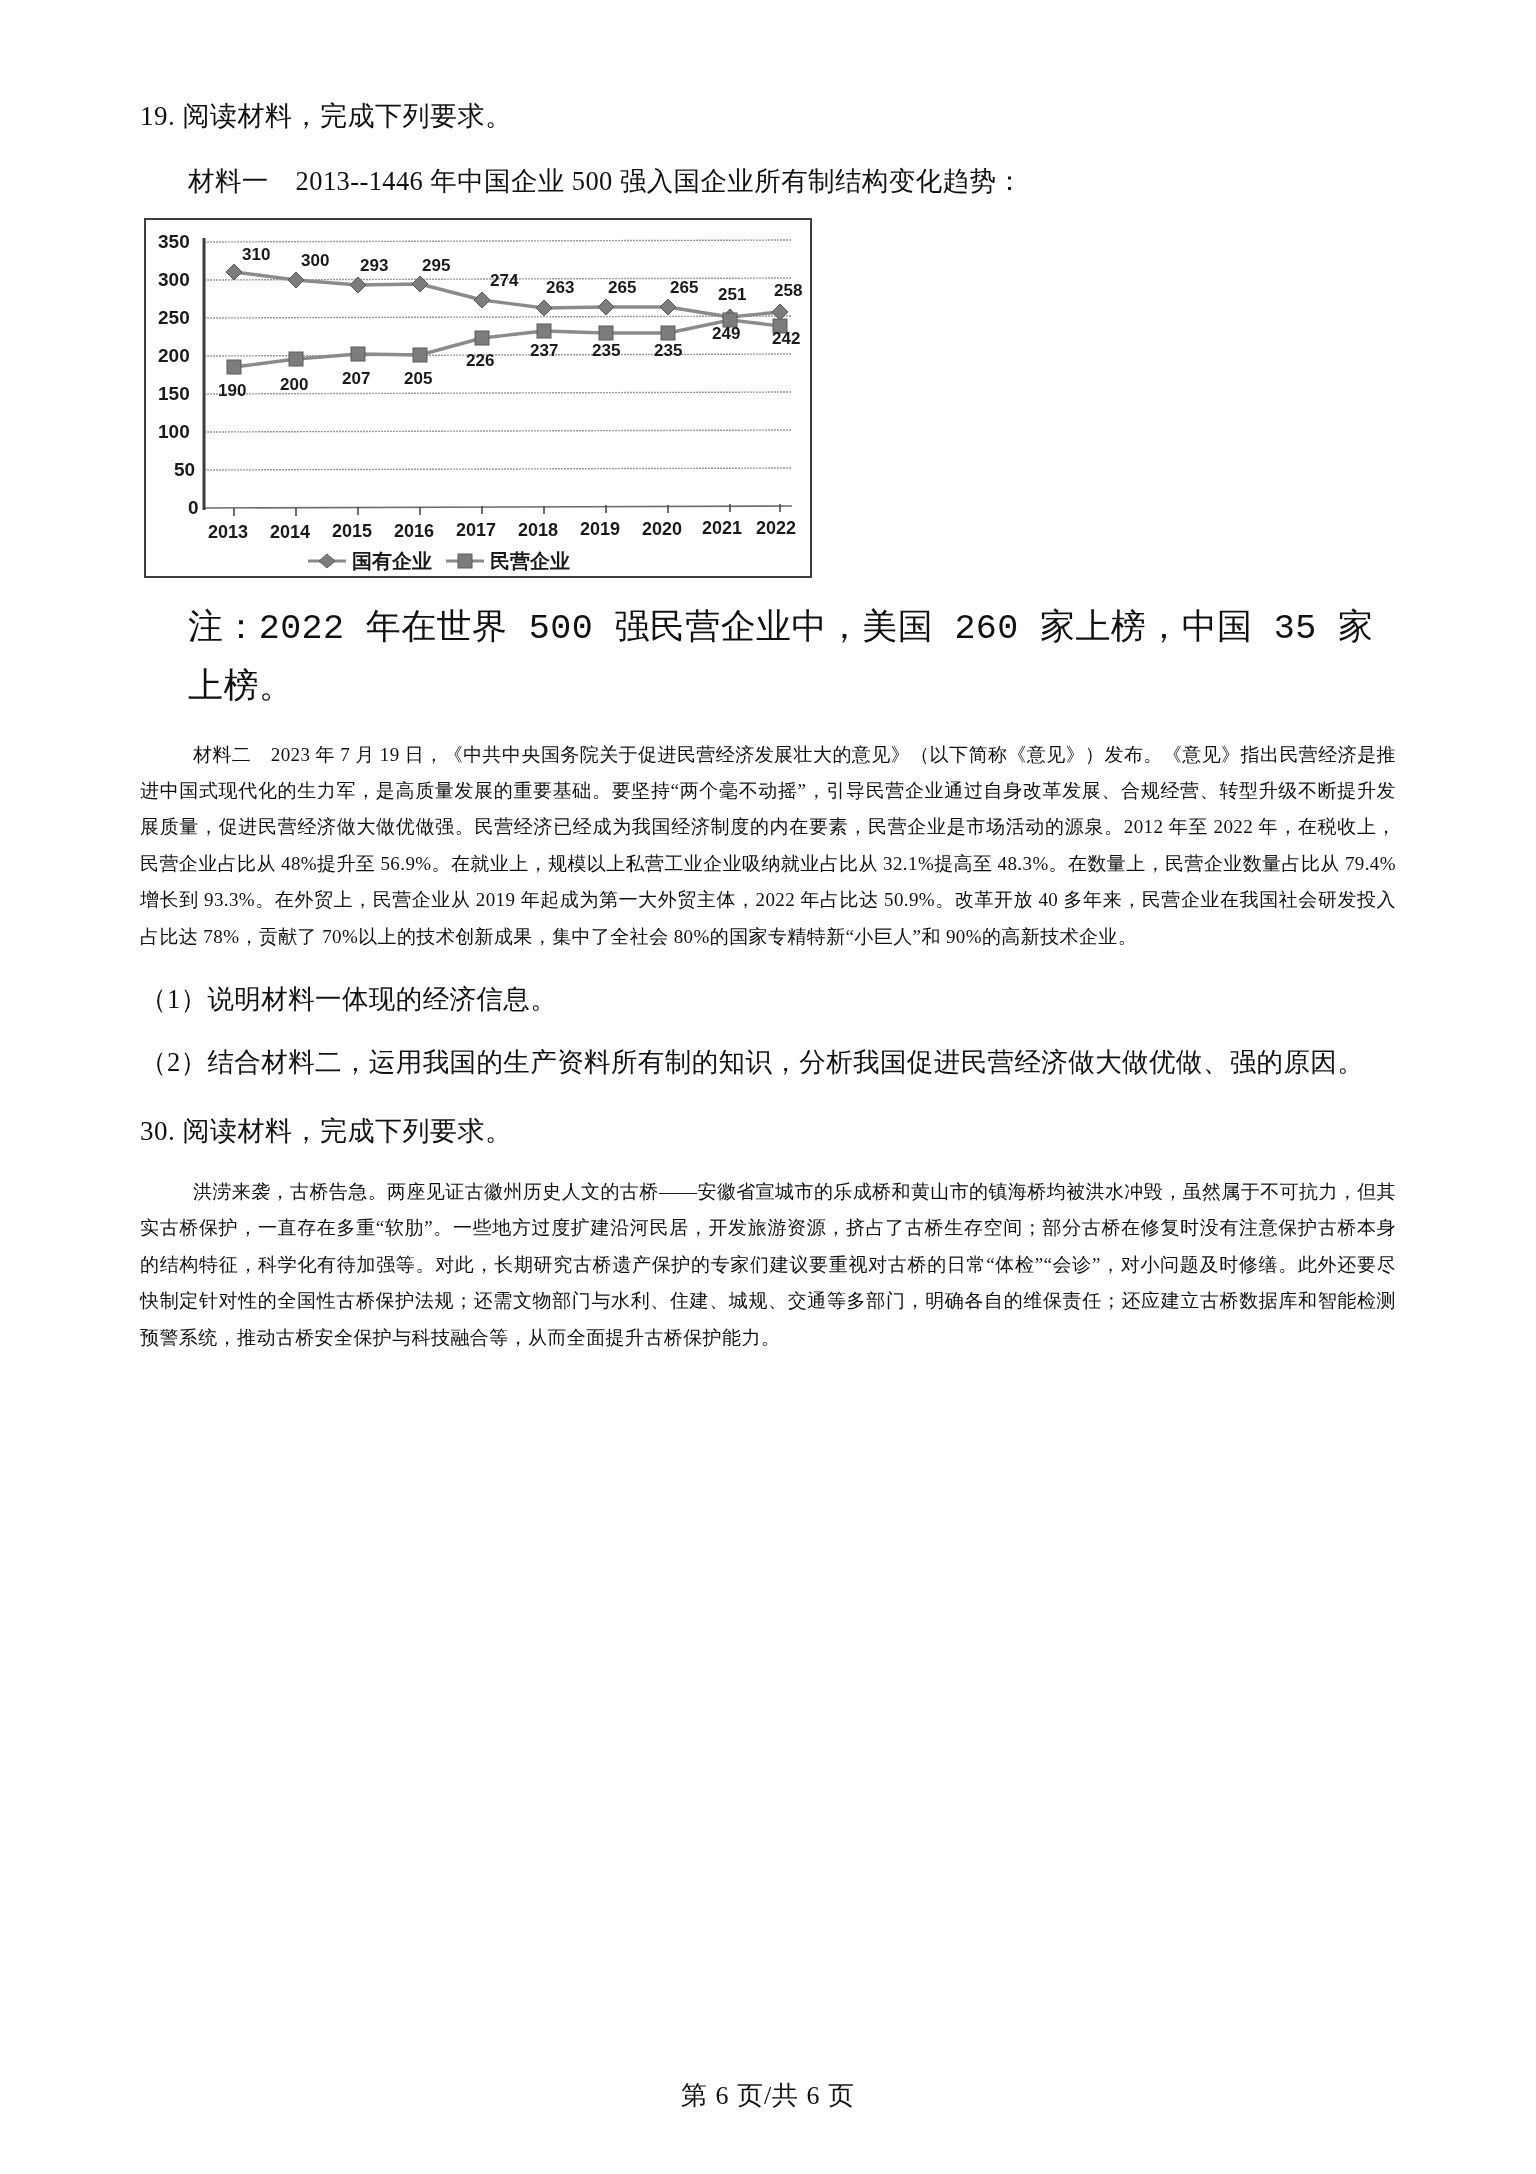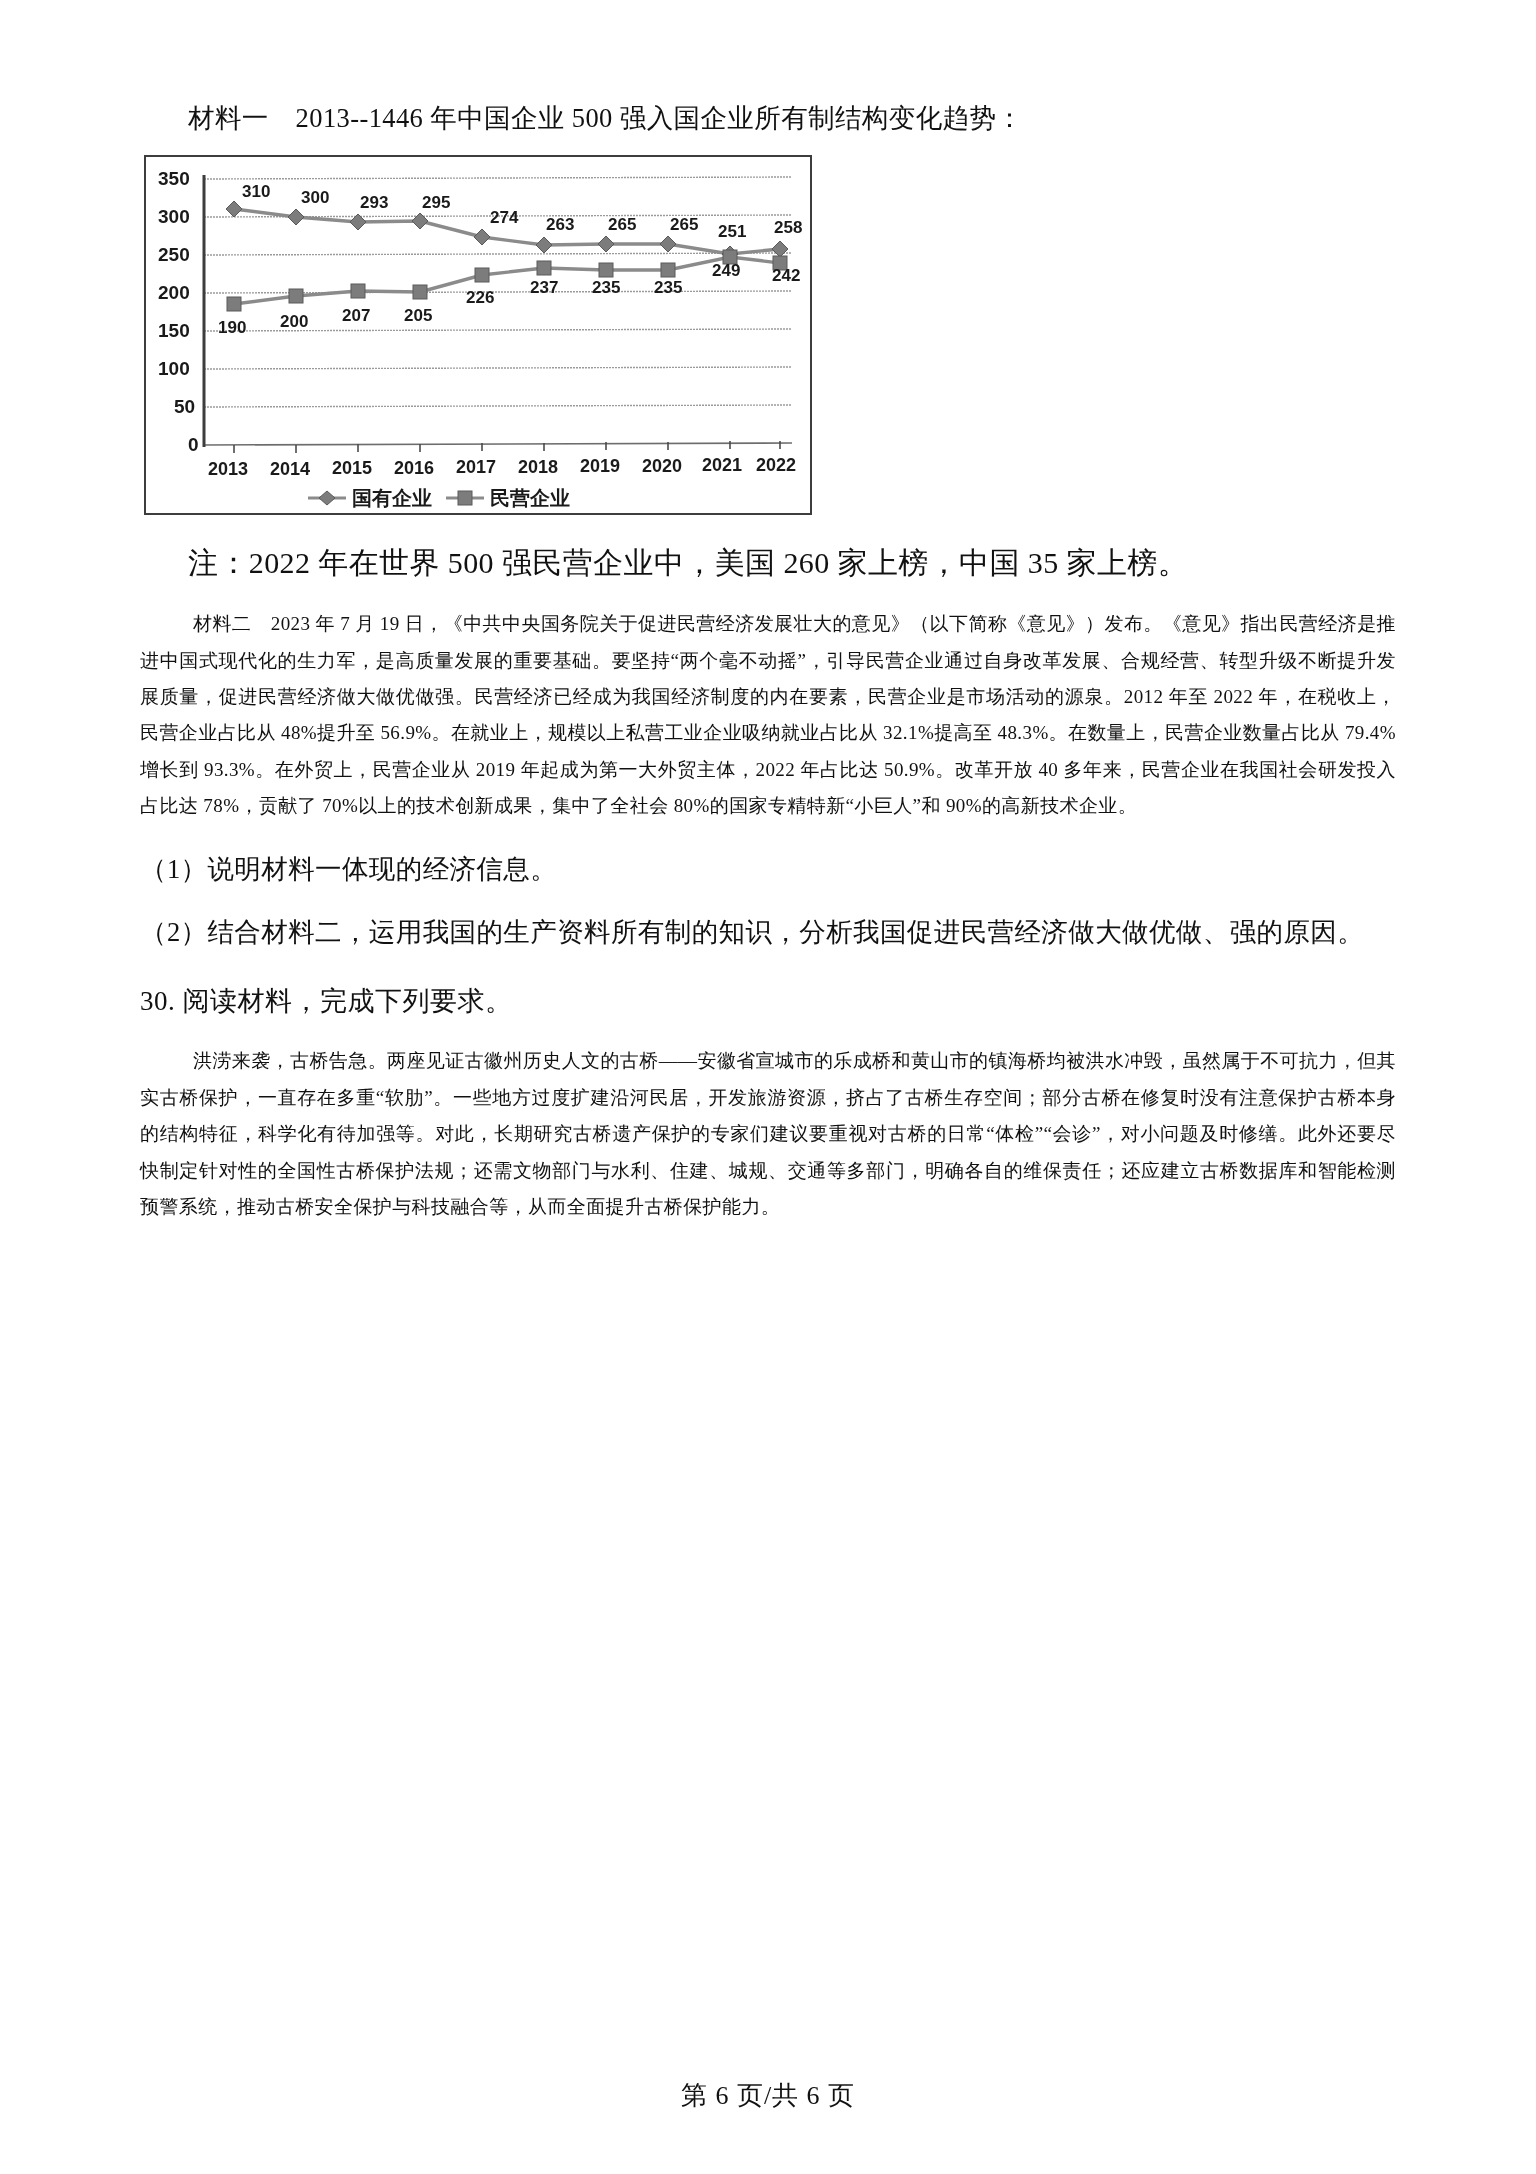--- a/index.html
+++ b/index.html
@@ -46,25 +46,26 @@
   }
   .indent2 { text-indent: 53px; }
   .material-head {
     font-size: 26.5px;
     line-height: 1.7;
     letter-spacing: 0.4px;
     margin: 0 0 14px 0;
     padding-left: 48px;
   }
   .note {
-    font-size: 30px;
+    font-size: 35px;
     line-height: 1.7;
     letter-spacing: 0.4px;
     padding-left: 48px;
     margin: 0 0 18px 0;
+    font-family: Liberation Mono, monospace;
   }
   .sub-q {
     font-size: 26.5px;
     line-height: 1.85;
     letter-spacing: 0.4px;
     margin: 0 0 14px 0;
   }
   .gap-sm { height: 10px; }
   .gap-md { height: 20px; }
 
@@ -116,20 +117,21 @@
     font-size: 20px;
     fill: #1a1a1a;
   }
 </style>
 </head>
 <body>
 
 <div class="page">
   <div class="content">
 
+    <div class="q-line">19. 阅读材料，完成下列要求。</div>
 
     <div class="material-head">材料一　2013--1446 年中国企业 500 强入国企业所有制结构变化趋势：</div>
 
     <div class="chart-box">
       <svg width="664" height="356" viewBox="0 0 664 356">
 
         <g>
 
           <line x1="58" y1="22" x2="646" y2="20" stroke="#9a9a9a" stroke-width="1.4" stroke-dasharray="2 1"></line>
           <line x1="58" y1="60" x2="646" y2="58" stroke="#9a9a9a" stroke-width="1.4" stroke-dasharray="2 1"></line>

